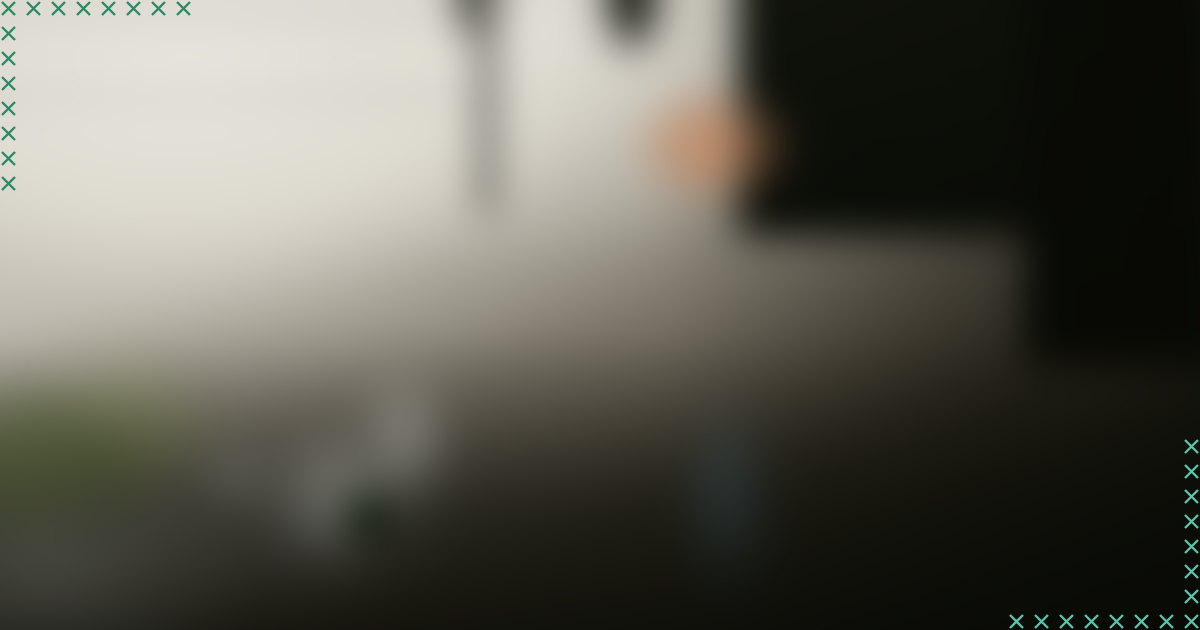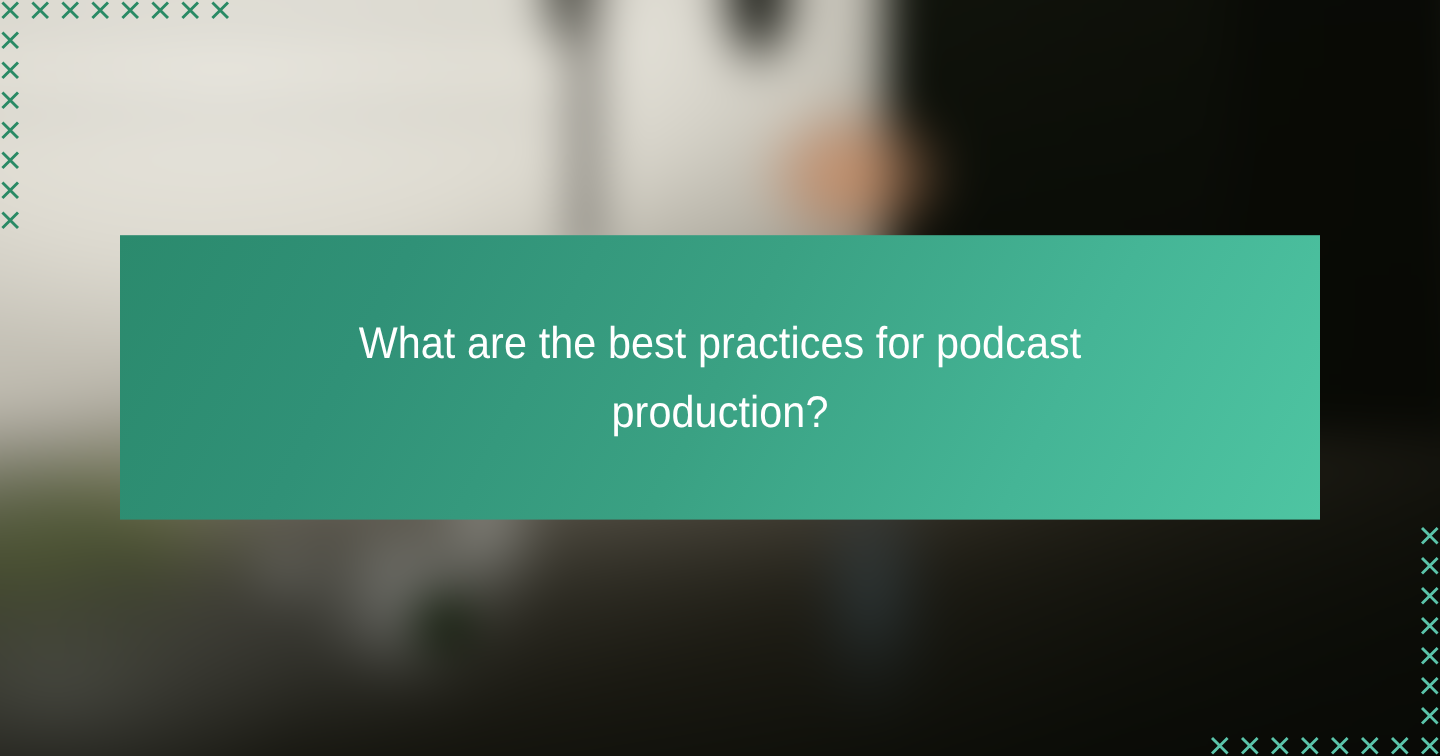--- a/index.html
+++ b/index.html
@@ -229,17 +229,14 @@
       <use href="#xmark-light" x="195" y="170"></use>
       <use href="#xmark-light" x="195" y="145"></use>
       <use href="#xmark-light" x="195" y="120"></use>
       <use href="#xmark-light" x="195" y="95"></use>
       <use href="#xmark-light" x="195" y="70"></use>
       <use href="#xmark-light" x="195" y="45"></use>
       <use href="#xmark-light" x="195" y="20"></use>
     </svg>
   </div>
 
-  <div class="banner">
-    <h1 class="banner-title">What are the best practices for podcast production?</h1>
-  </div>
 
 </div>
 
 </body></html>

